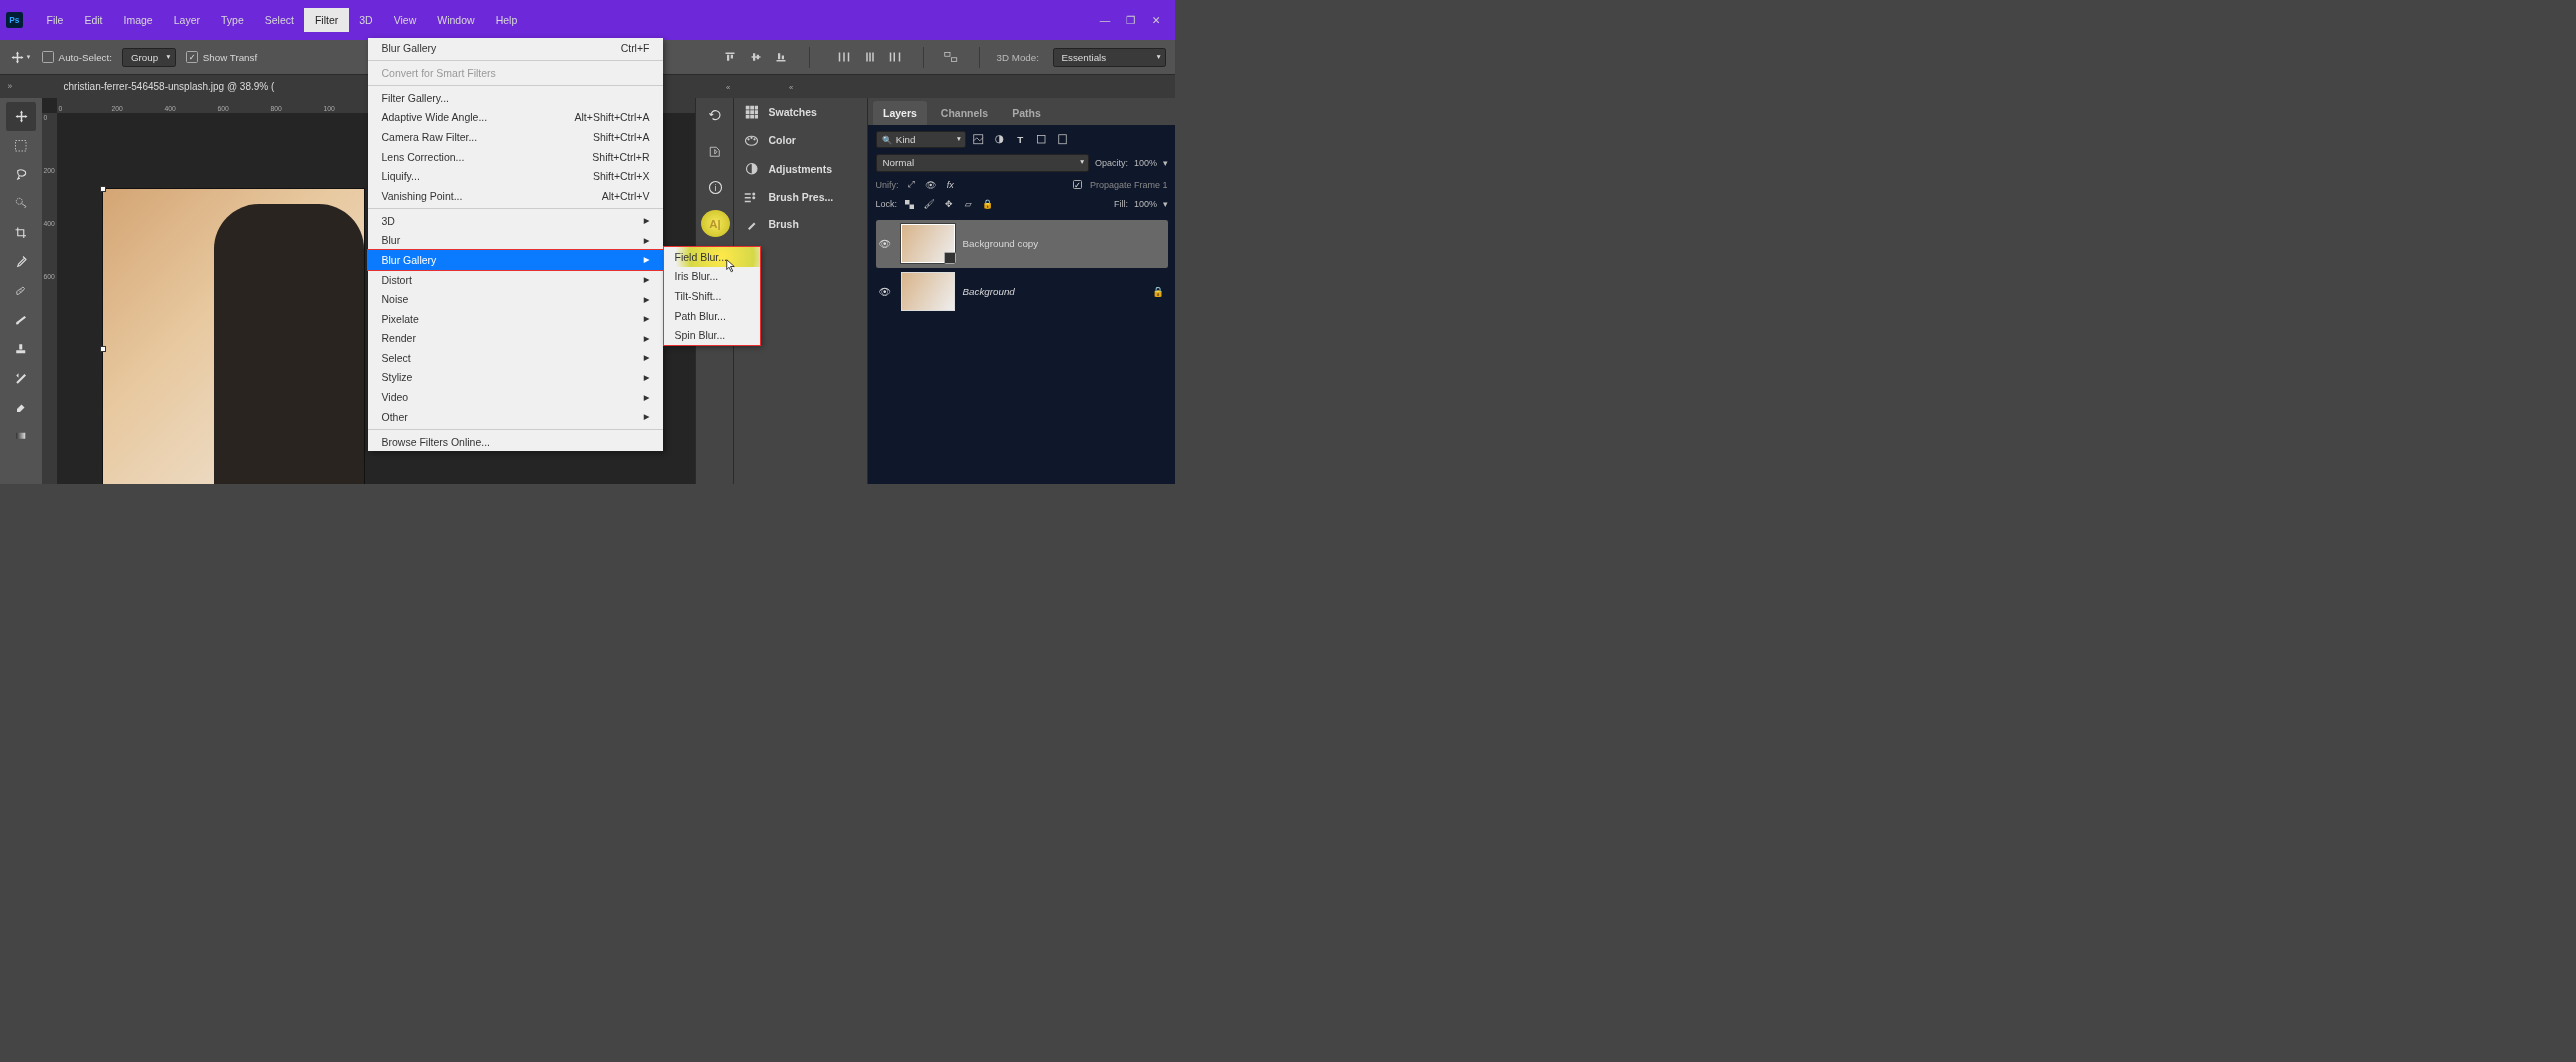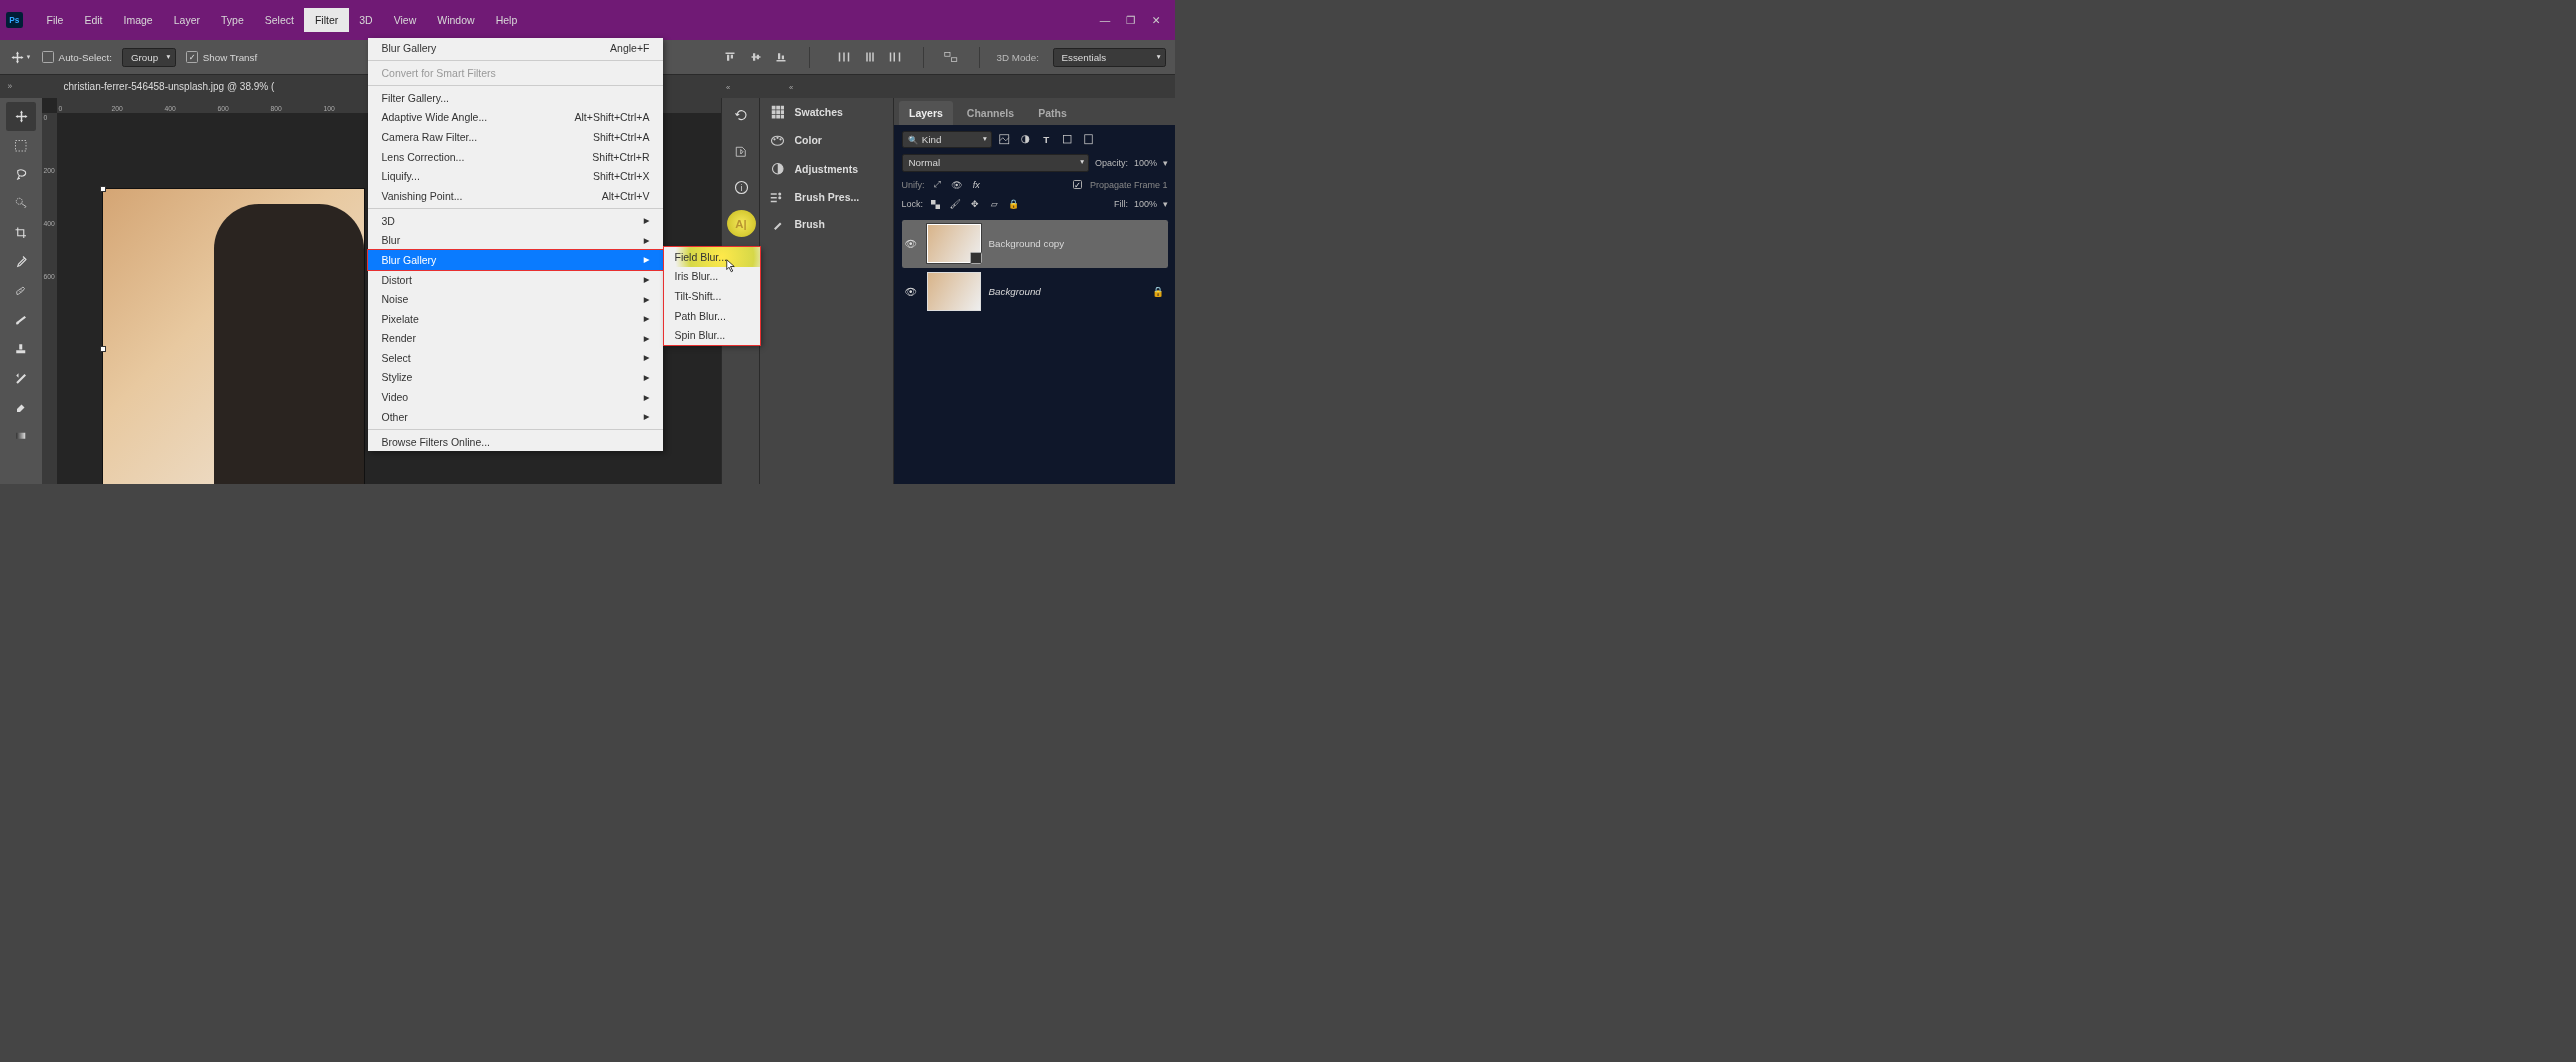--- a/index.html
+++ b/index.html
@@ -1,19 +1,19 @@
 <!DOCTYPE html>
 <html style="font-size:12px"><head>
 <meta charset="utf-8">
 <style>
 * { margin: 0; padding: 0; box-sizing: border-box; font-family: "Segoe UI", Tahoma, sans-serif; user-select: none; }
 body { background: #454545; color: #d8d8d8; font-size: 9.8px; overflow: hidden; width: 1175px; height: 484px; position: relative; }
 
 
-.title-bar { height: 40px; background: #701a75; display: flex; align-items: center; padding: 0 6px; }
+.title-bar { height: 40px; background: #6d28d9; display: flex; align-items: center; padding: 0 6px; }
 .ps-logo { width: 16.5px; height: 16.5px; background: #001e36; border-radius: 2.3px; display: flex; align-items: center; justify-content: center; color: #31a8ff; font-weight: bold; font-size: 8.3px; margin-right: 13.5px; }
 .menu-bar { display: flex; gap: 0; }
 .menu-item { padding: 6px 10.5px; font-size: 10.5px; cursor: pointer; }
 .menu-item.open { background: #e8e8e8; color: #222; }
 .window-controls { margin-left: auto; display: flex; gap: 0; }
 .win-btn { width: 25.6px; height: 22.6px; display: flex; align-items: center; justify-content: center; color: #ccc; font-size: 10.5px; }
 
 
 .options-bar { height: 35px; background: #535353; display: flex; align-items: center; padding: 0 9px; gap: 10.5px; border-bottom: 0.8px solid #2a2a2a; }
 .tool-icon-opt { width: 22.6px; height: 22.6px; display: flex; align-items: center; justify-content: center; }
@@ -65,21 +65,21 @@
 
 
 .right-strip { width: 38px; background: #454545; border-left: 0.8px solid #2a2a2a; position: relative; }
 .strip-icon { width: 38px; height: 36px; display: flex; align-items: center; justify-content: center; color: #ccc; }
 
 .panel-col { width: 134px; background: #454545; border-left: 0.8px solid #2a2a2a; }
 .panel-row { display: flex; align-items: center; gap: 9px; padding: 7.5px 9px; }
 .panel-row .picon { width: 16.5px; display: flex; justify-content: center; }
 .panel-row .plabel { font-size: 10.5px; font-weight: 600; color: #ddd; }
 
-.layers-panel { width: 282px; background: #454545; border-left: 0.8px solid #2a2a2a; display: flex; flex-direction: column; }
+.layers-panel { width: 308px; background: #454545; border-left: 0.8px solid #2a2a2a; display: flex; flex-direction: column; }
 .lp-tabs { display: flex; padding: 3px 4.5px 0; gap: 3px; }
 .lp-tab { padding: 6px 10.5px; font-size: 10.5px; font-weight: 600; color: #aaa; }
 .lp-tab.active { background: #535353; color: #eee; border-radius: 3px 3px 0 0; }
 .lp-body { background: #0f172a; flex: 1; padding: 6px 7.5px; display: flex; flex-direction: column; gap: 6px; }
 .lp-row { display: flex; align-items: center; gap: 6px; font-size: 9.8px; }
 .lp-select { background: #3a3a3a; border: 0.8px solid #222; border-radius: 2.3px; padding: 2.3px 13.5px 2.3px 6px; position: relative; flex: 1; }
 .lp-select::after { content: "▾"; position: absolute; right: 3.8px; top: 2.3px; font-size: 7.5px; }
 .lp-icons { display: flex; gap: 7.5px; }
 .lp-mini { width: 13.5px; height: 13.5px; display: flex; align-items: center; justify-content: center; color: #ccc; }
 .lp-small { font-size: 9px; color: #bbb; }
@@ -475,21 +475,21 @@
     </div>
   </div>
 </div>
 
 <div style="position:absolute;top:83px;left:726px;font-size:7.5px;color:#aaa">«</div>
 <div style="position:absolute;top:83px;left:789px;font-size:7.5px;color:#aaa">«</div>
 
 <div class="menu-dropdown">
   <div class="menu-row">
     <span>Blur Gallery</span>
-      <span>Angle+F</span>
+      <span>Ctrl+F</span>
   </div>
   <div class="menu-sep"></div>
   <div class="menu-row disabled">
     <span>Convert for Smart Filters</span>
   </div>
   <div class="menu-sep"></div>
   <div class="menu-row">
       <span>Filter Gallery...</span>
     </div>
   <div class="menu-row">

